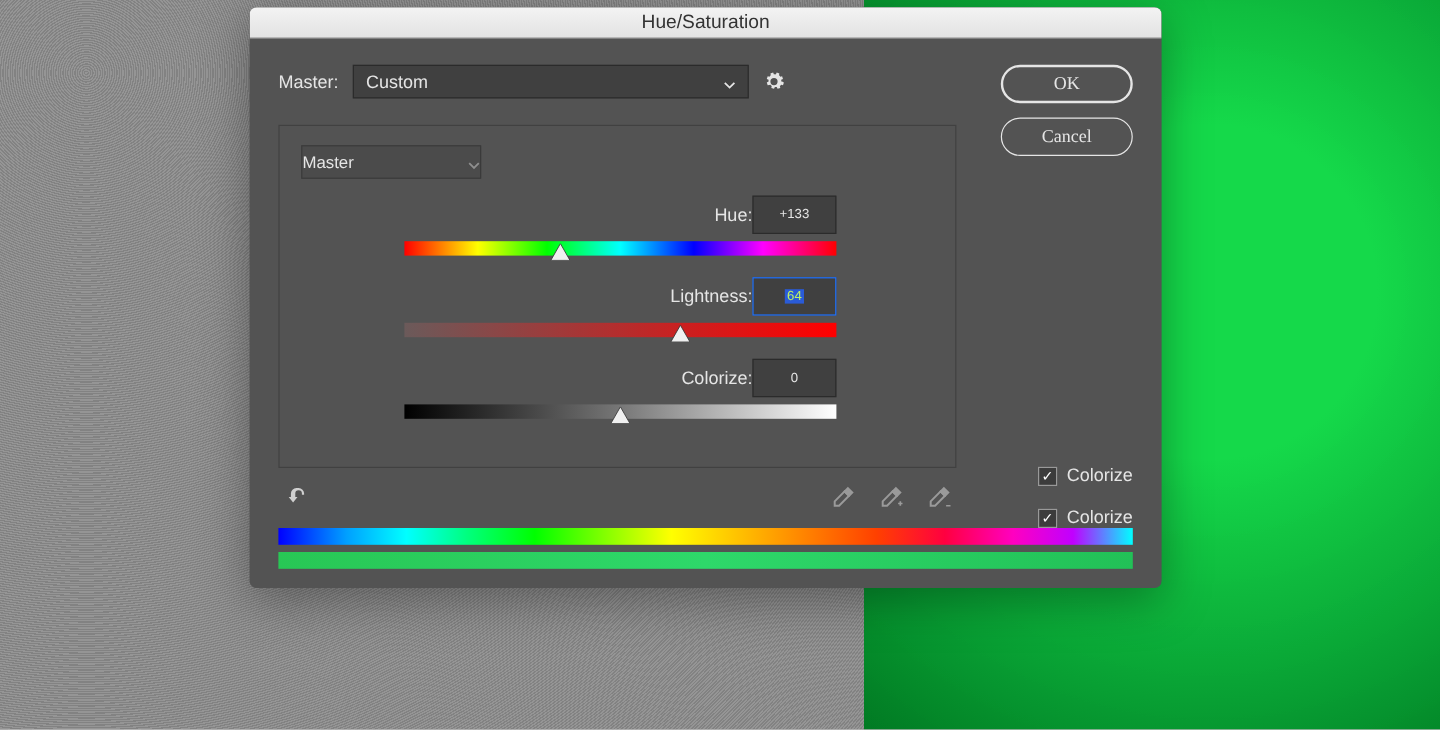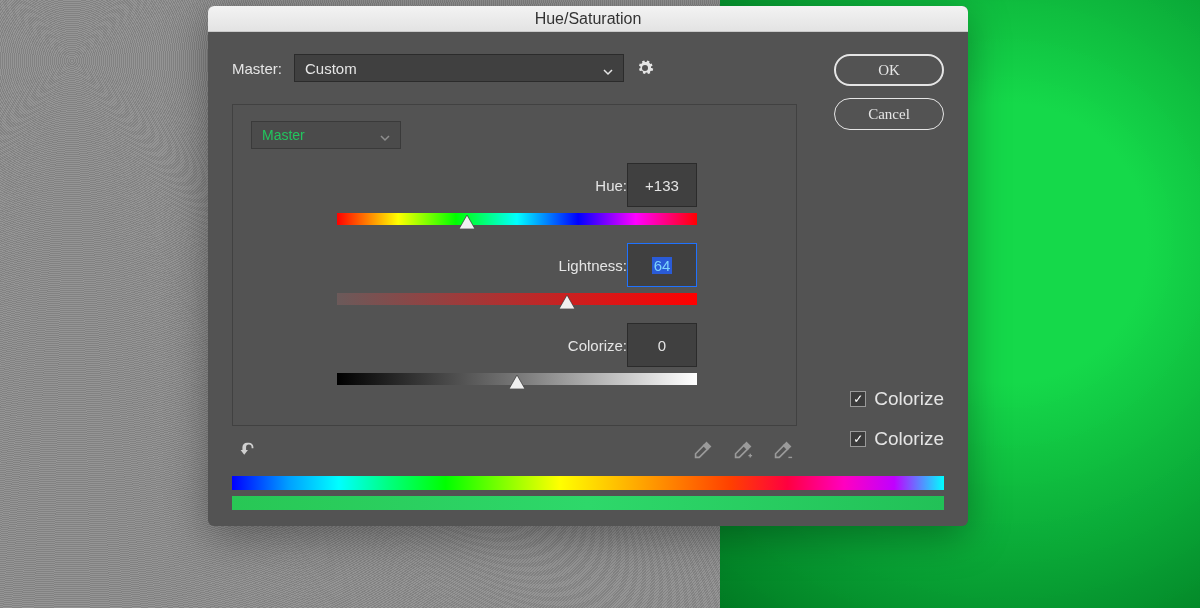--- a/index.html
+++ b/index.html
@@ -97,21 +97,21 @@
     border-radius: 16px;
     background: transparent;
     color: #e5e5e5;
     font-size: 15px;
     cursor: pointer;
     display:flex; align-items:center; justify-content:center;font-family:Liberation Serif, serif;
   }
   .pill-btn.primary { border-width: 2px; }
   .checkrow {
     display: flex; align-items: center; gap: 8px;
-    color: #e5e5e5; font-size: 19px; margin-top: 6px; text-align: right;
+    color: #e5e5e5; font-size: 15px; margin-top: 6px; text-align: right;
   }
   .checkbox {
     width: 16px; height: 16px; border:1px solid #999; background:#3c3c3c;
     display:flex; align-items:center; justify-content:center;
     color:#fff; font-size:12px;
   }
   .checkbox.checked::after { content:"✓"; line-height:1; }
   .right-checks {
     position: absolute;
     right: 24px;
@@ -123,34 +123,34 @@
     margin-top: 22px;
     border: 1px solid #414141;
     width: 565px;
     padding: 16px 18px 22px 18px;
     position: relative;
   }
   .master-select {
     width: 150px; height: 28px;
     background: #4b4b4b;
     border: 1px solid #3a3a3a;
-    color: #22c55e;
+    color: #e5e5e5;
     display:flex; align-items:center; justify-content:space-between;
-    padding: 0 10px; font-size:14px;
+    padding: 0 0; font-size:14px;
     margin-bottom: 14px;
   }
   .slider-block { margin: 10px 0 0 86px; width: 360px; }
   .slider-row {
     display:flex; align-items:center; justify-content:flex-end;
     margin-bottom: 6px;
   }
   .value-input {
-    width: 70px; height: 44px;
+    width: 70px; height: 32px;
     background:#404040; border:1px solid #2b2b2b;
-    color:#e5e5e5; text-align:center; font-size:15px;
+    color:#e5e5e5; text-align:center; font-size:11px;
     font-family: inherit;
     outline: none;
   }
   .value-input.selected {
     border:1.5px solid #1f72ff;
     background:#404040;
   }
   .track {
     position:relative; height:12px; margin: 4px 0 18px 0;
   }
@@ -189,21 +189,21 @@
     background: linear-gradient(to right,
       #0000ff 0%, #00a0ff 8%, #00ffff 15%, #00ff80 22%, #00ff00 30%,
       #80ff00 38%, #ffff00 46%, #ffc000 54%, #ff8000 62%, #ff4000 70%,
       #ff0040 78%, #ff00c0 86%, #c000ff 93%, #00ffff 100%);
   }
   .gbar2 {
     background: linear-gradient(to right, #28c755 0%, #2ed86a 50%, #22c157 100%);
     margin-top: 6px;
   }
   .sel-span {
-    background:#2a5bd7; color:#7dd3fc; padding:0 2px; display:inline-block;
+    background:#2a5bd7; color:#bef264; padding:0 2px; display:inline-block;
   }
   .value-center { display:flex; align-items:center; justify-content:center; width:100%; height:100%; }
 </style>
 </head>
 <body>
 
 <div class="canvas-bg">
   <div class="canvas-left"></div>
   <div class="canvas-right"></div>
 </div>

